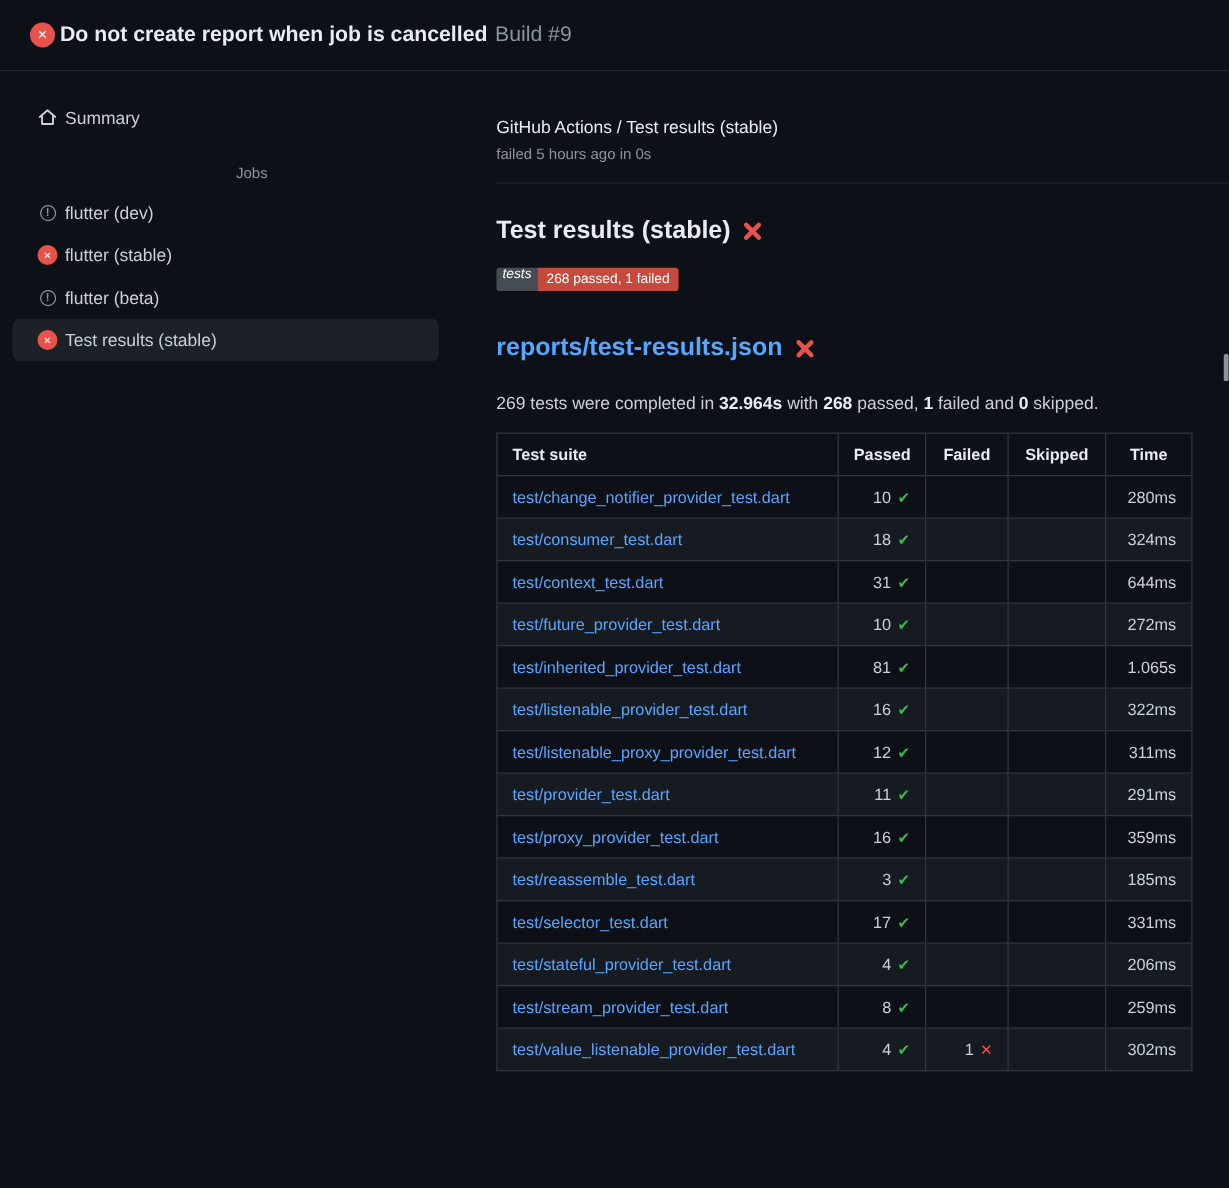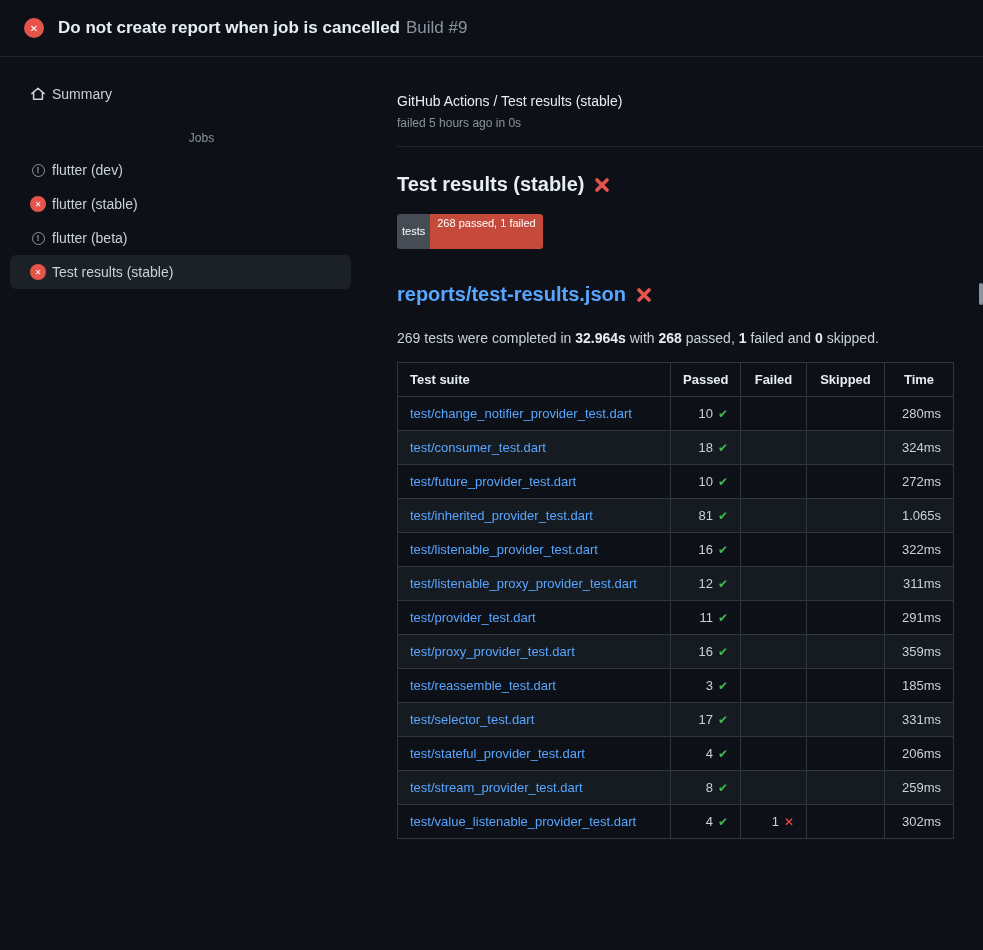--- a/index.html
+++ b/index.html
@@ -11,21 +11,21 @@
   *{box-sizing:border-box;}
   html,body{margin:0;padding:0;}
   body{
     width:983px;height:950px;overflow:hidden;
     background:var(--bg);color:var(--text);
     font-family:"Liberation Sans","DejaVu Sans",sans-serif;
     position:relative;
   }
   
   .run-header{
-    display:flex;align-items:center;gap:14px;
+    display:flex;align-items:center;gap:4px;
     height:57px;padding:0 24px;border-bottom:1px solid var(--divider);
   }
   .run-title{font-size:17px;font-weight:700;color:var(--heading);margin:0;white-space:nowrap;}
   .run-build{color:var(--muted);font-weight:400;margin-left:6px;}
   .fail-circle{
     border-radius:50%;background:var(--red-fill);color:#fff;
     display:inline-flex;align-items:center;justify-content:center;
     font-weight:700;flex:none;
   }
   .fail-circle::before{content:"\2715";}
@@ -53,21 +53,21 @@
   .breadcrumb{font-size:14px;font-weight:400;color:var(--heading);}
   .status-line{font-size:12px;color:var(--muted);margin-top:7px;}
   .divider{border:none;border-top:1px solid var(--divider);margin:16px -30px 0 0;}
   .section-title{
     display:flex;align-items:center;gap:9px;
     font-size:20px;font-weight:700;color:var(--heading);margin:26px 0 0;
   }
   .x-mark{flex:none;}
   .badge{display:inline-flex;margin-top:18px;border-radius:3px;overflow:hidden;
     font-size:11px;color:#fff;line-height:1;}
-  .badge-label{background:var(--badge-label-bg);padding:12px 5px;}
+  .badge-label{background:var(--badge-label-bg);padding:0 5px;font-style:italic;}
   .badge-value{background:var(--badge-value-bg);padding:4px 7px;}
   .report-title{
     display:flex;align-items:center;gap:9px;
     font-size:20px;font-weight:700;color:var(--link);margin:34px 0 0;cursor:pointer;
   }
   .summary-line{font-size:14px;color:var(--text);margin:24px 0 0;}
   .summary-line strong{color:var(--heading);font-weight:700;}
   
   table.results{
     border-collapse:collapse;table-layout:fixed;width:556px;
@@ -195,20 +195,27 @@
   </tr>
 
   <tr>
     <td class="col-suite"><a href="#">test/consumer_test.dart</a></td>
     <td class="col-passed"><span class="num">18</span><span class="cell-icon ok">✔</span></td>
     <td class="col-failed"><span class="num"></span></td>
     <td class="col-skipped"><span class="num"></span></td>
     <td class="col-time">324ms</td>
   </tr>
 
+  <tr>
+    <td class="col-suite"><a href="#">test/context_test.dart</a></td>
+    <td class="col-passed"><span class="num">31</span><span class="cell-icon ok">✔</span></td>
+    <td class="col-failed"><span class="num"></span></td>
+    <td class="col-skipped"><span class="num"></span></td>
+    <td class="col-time">644ms</td>
+  </tr>
 
   <tr>
     <td class="col-suite"><a href="#">test/future_provider_test.dart</a></td>
     <td class="col-passed"><span class="num">10</span><span class="cell-icon ok">✔</span></td>
     <td class="col-failed"><span class="num"></span></td>
     <td class="col-skipped"><span class="num"></span></td>
     <td class="col-time">272ms</td>
   </tr>
 
   <tr>

